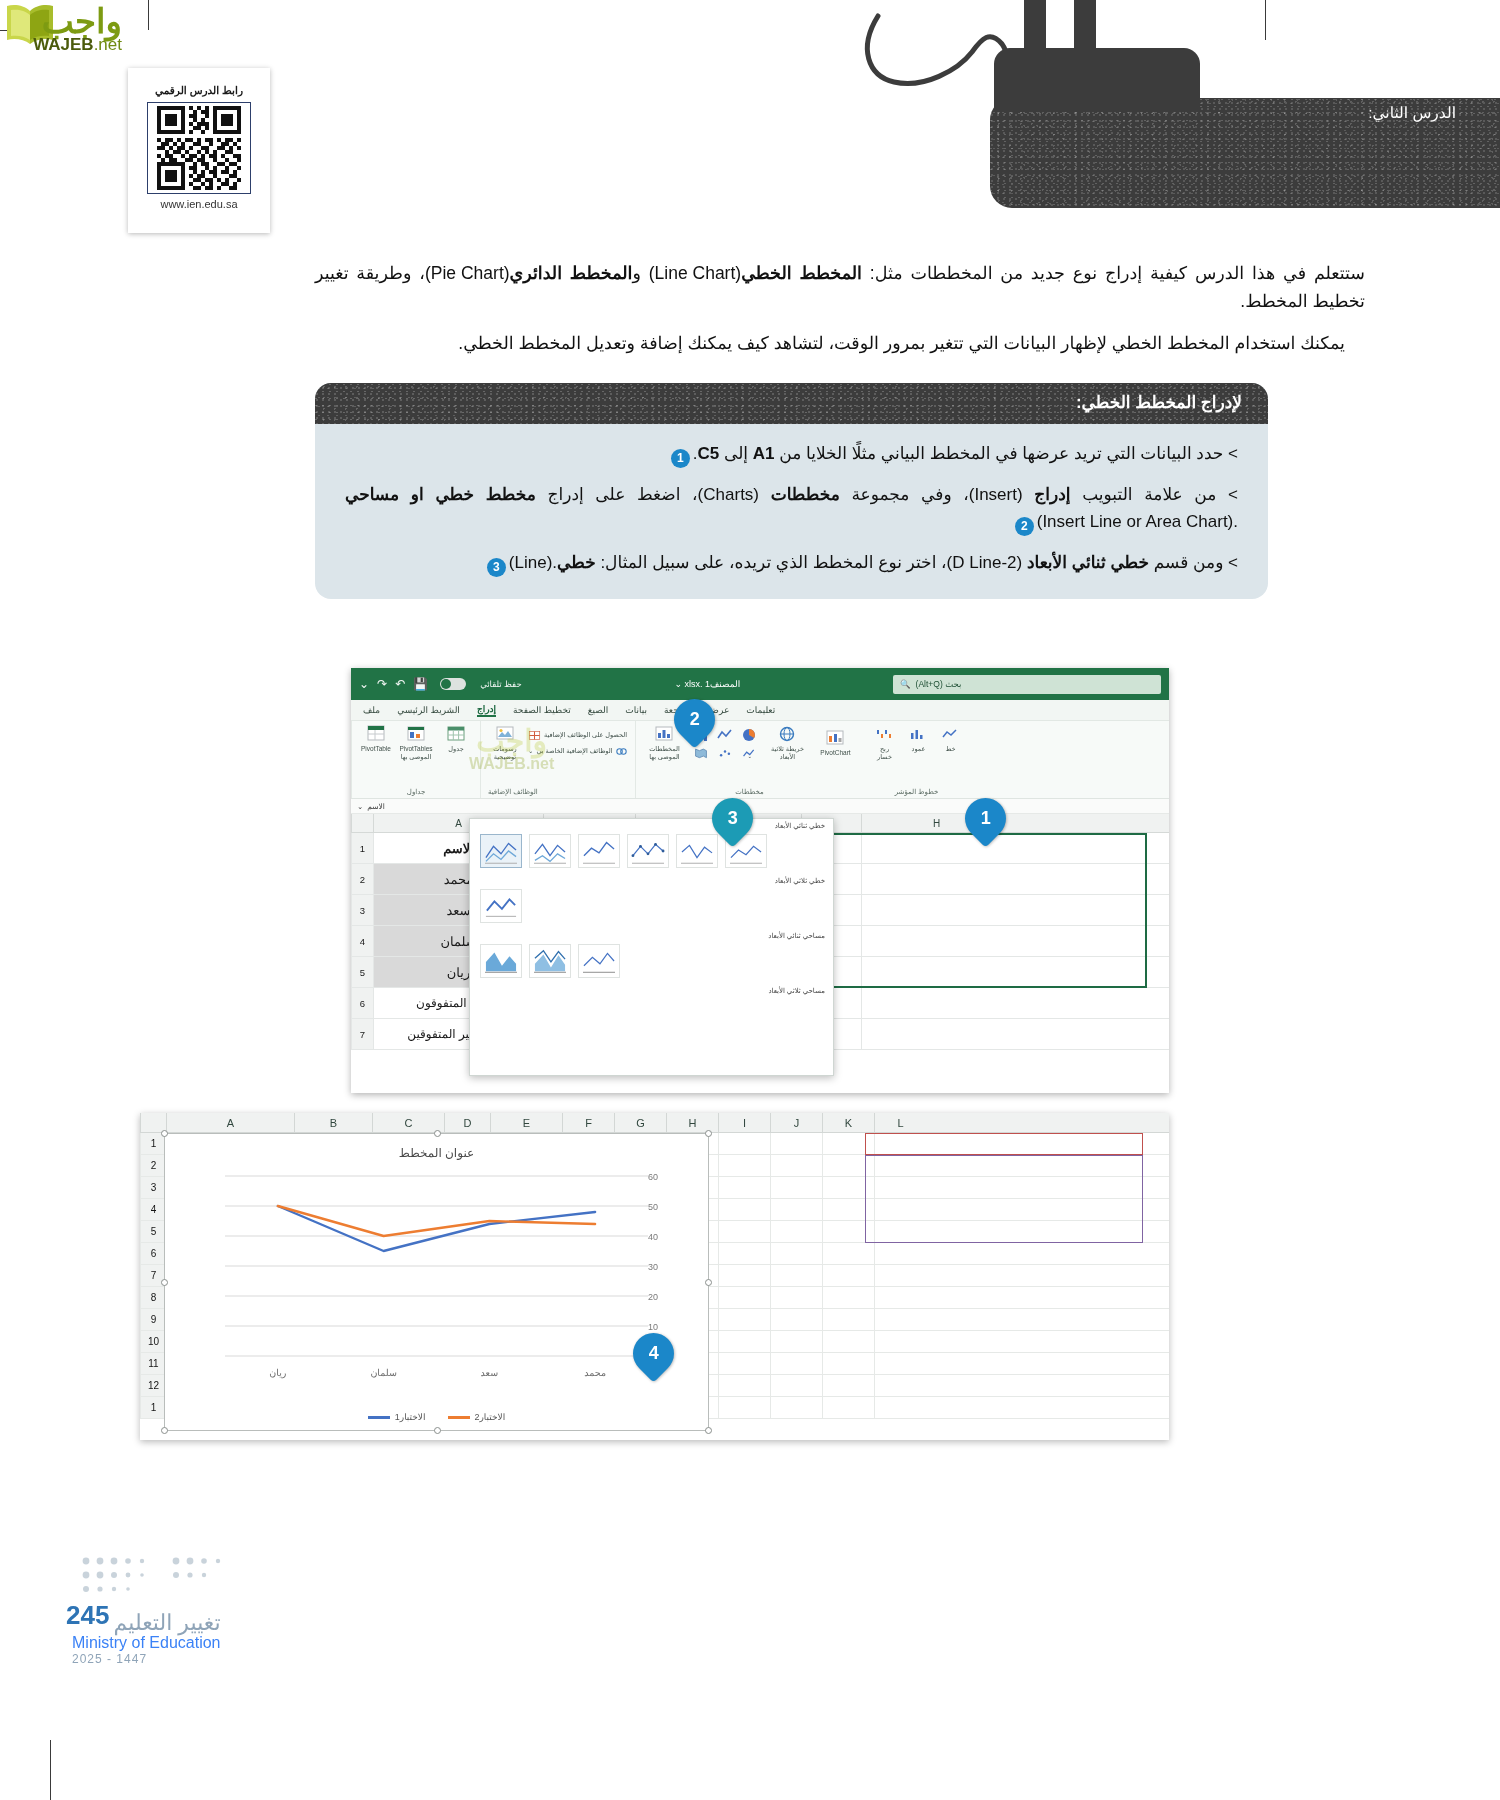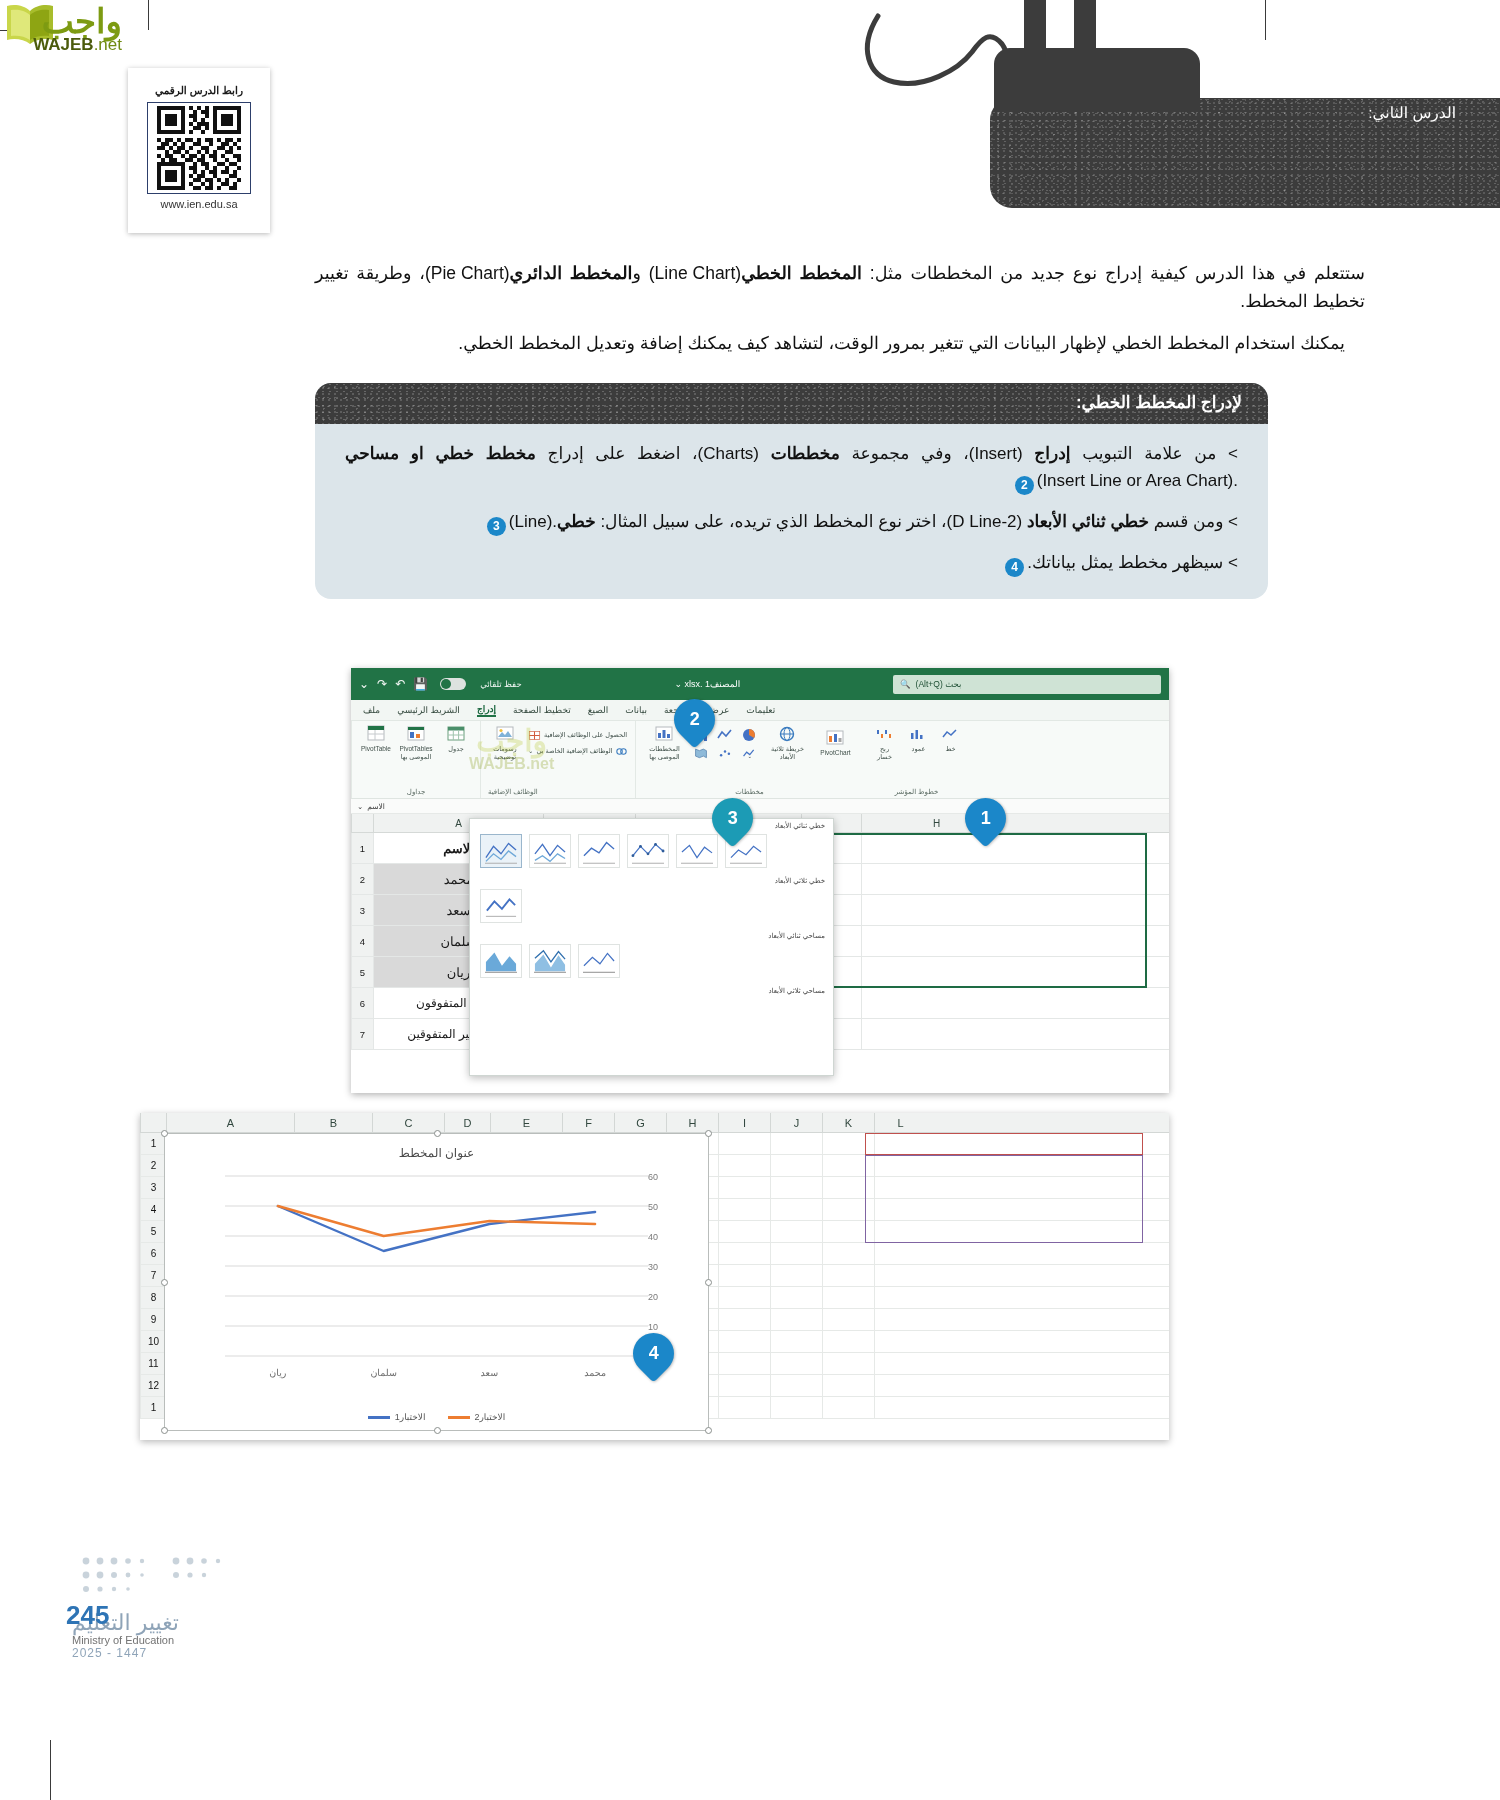--- a/index.html
+++ b/index.html
@@ -238,21 +238,21 @@
   .handle { position:absolute; width:7px; height:7px; border:1px solid #8a8f8d; background:#fff; border-radius:50%; }
   .chart-title { text-align:center; font-size:12px; color:#4a4a4a; margin-top:12px; }
   .legend { position:absolute; bottom:8px; left:0; right:0; display:flex; flex-direction:row-reverse; justify-content:center; gap:22px; font-size:9px; color:#555; }
   .legkey { display:flex; flex-direction:row-reverse; align-items:center; gap:5px; }
   .legswatch { width:22px; height:3px; display:block; }
 
   
   .foot-dots { position:absolute; left:78px; top:1551px; width:186px; height:62px; }
   .foot-moe { position:absolute; left:72px; top:1610px; }
   .moe-ar { font-size:22px; color:#8fa4b8; letter-spacing:3px; }
-  .moe-en { font-size:11px; color:#737373; direction:ltr; margin-top:-2px; }
+  .moe-en { font-size:16px; color:#3b82f6; direction:ltr; margin-top:-2px;text-align:center; }
   .moe-yr { font-size:12px; color:#8fa4b8; direction:ltr; letter-spacing:1px; }
   .pageno {
     position:absolute; left:66px; top:1600px;
     font-size:26px; font-weight:bold; color:#2e74b5; direction:ltr;
   }
 </style>
 </head>
 <body>
 
 <div class="crop-mark" style="left:148px;top:0;width:1px;height:30px;"></div>
@@ -405,23 +405,23 @@
   <span>ستتعلم في هذا الدرس كيفية إدراج نوع جديد من المخططات مثل: </span><b>المخطط الخطي</b><span class="ltr">(Line Chart)</span><span> و</span><b>المخطط الدائري</b><span class="ltr">(Pie Chart)</span><span>، وطريقة تغيير تخطيط المخطط.</span>
 </div>
 
 <div class="para" style="right:155px;top:329px;width:1030px;">يمكنك استخدام المخطط الخطي لإظهار البيانات التي تتغير بمرور الوقت، لتشاهد كيف يمكنك إضافة وتعديل المخطط الخطي.</div>
 
 <div class="ibox">
   <div class="ibox-head">
     <span>لإدراج المخطط الخطي:</span>
   </div>
   <div class="ibox-body" id="ibox-body">
+      <div class="ibullet"><span>&gt; حدد البيانات التي تريد عرضها في المخطط البياني مثلًا الخلايا من </span><b class="ltr">A1</b><span> إلى </span><b class="ltr">C5</b><span>.</span><span class="step">1</span></div>
       <div class="ibullet"><span>&gt; من علامة التبويب </span><b>إدراج</b><span> (Insert)، وفي مجموعة </span><b>مخططات</b><span> (Charts)، اضغط على إدراج </span><b>مخطط خطي او مساحي</b><span class="ltr"> (Insert Line or Area Chart).</span><span class="step">2</span></div>
       <div class="ibullet"><span>&gt; ومن قسم </span><b>خطي ثنائي الأبعاد</b><span> (2-D Line)، اختر نوع المخطط الذي تريده، على سبيل المثال: </span><b>خطي</b><span class="ltr"> (Line).</span><span class="step">3</span></div>
-      <div class="ibullet"><span>&gt; سيظهر مخطط يمثل بياناتك.</span><span class="step">4</span></div>
     </div>
 </div>
 
 <div class="xl1">
 
   <div class="xl-titlebar">
     <div class="xl-qat">
       <span>⌄</span>
       <span>↷</span>
       <span>↶</span>

